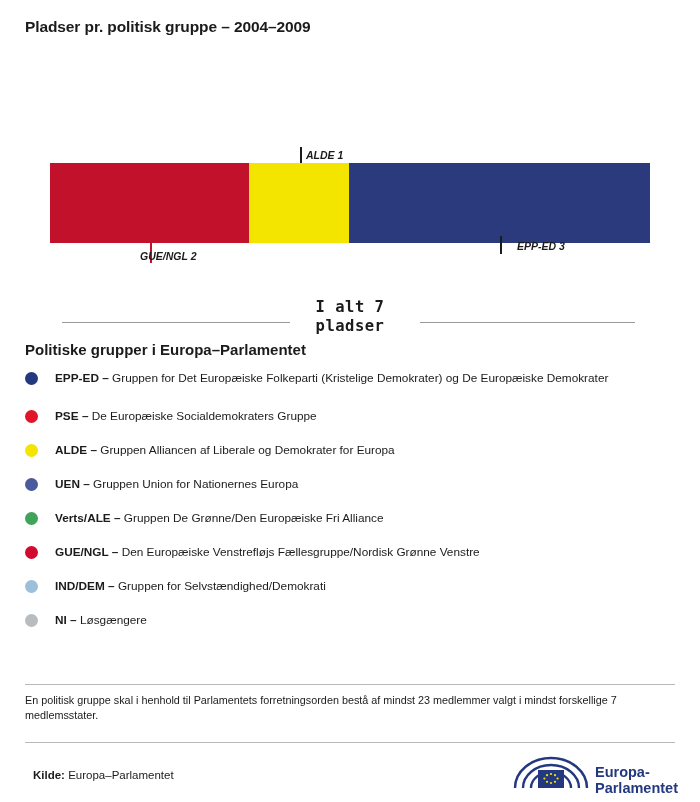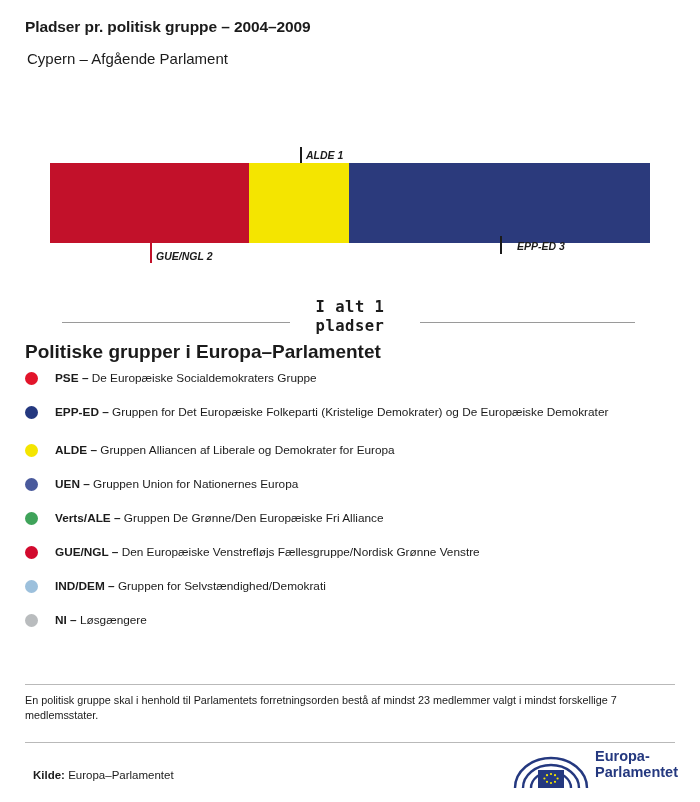--- a/index.html
+++ b/index.html
@@ -103,21 +103,21 @@
     line-height: 19px;
     color: #1b1b1b;
     letter-spacing: 0.5px;
   }
 
   
   .legend-title {
     position: absolute;
     left: 25px;
     top: 341px;
-    font-size: 19px;
+    font-size: 15px;
     font-weight: bold;
     color: #1b1b1b;
   }
   .legend {
     position: absolute;
     left: 25px;
     top: 370px;
     width: 650px;
   }
   .legend-item {
@@ -171,84 +171,83 @@
     color: #1b1b1b;
     padding-left: 8px;
   }
   .source b { font-weight: bold; }
 
   .logo {
     position: absolute;
     right: 22px;
     top: 748px;
     display: flex;
-    align-items: flex-start;
+    align-items: flex-end;
     gap: 4px;
   }
   .logo-text {
     font-size: 14.5px;
     font-weight: bold;
     line-height: 16px;
     color: #24387f;
   }
 </style>
 </head>
 <body>
 
 <div class="page">
 
   <div class="title">Pladser pr. politisk gruppe – 2004–2009</div>
-  <div class="subtitle">Cypern – Afgående Parlament</div>
 
   <div class="chart-area">
     <div class="bar-row">
       <div class="seg" style="width:199px;background:#c2112a;"></div>
       <div class="seg" style="width:100px;background:#f4e500;"></div>
       <div class="seg" style="width:301px;background:#2b3a7c;"></div>
     </div>
   </div>
 
   <div class="tick tick-dark" style="left:300px;top:147px;height:16px;background:#1b1b1b;"></div>
   <div class="callout" style="left:306px;top:149px;">
     <span class="grp">ALDE</span>
     <span class="num">1</span>
   </div>
 
   <div class="tick" style="left:150px;top:243px;height:20px;"></div>
-  <div class="callout" style="left:156px;top:250px;">
+  <div class="callout" style="left:140px;top:250px;">
     <span class="grp">GUE/NGL</span>
     <span class="num">2</span>
   </div>
 
   <div class="tick tick-dark" style="left:500px;top:236px;height:18px;"></div>
   <div class="callout" style="left:506px;top:240px;padding-left:11px;">
     <span class="grp">EPP-ED</span>
     <span class="num">3</span>
   </div>
 
   <div class="total-line left"></div>
   <div class="total-line right"></div>
   <div class="total-wrap">
-    <div class="total-text">I alt 1</div>
+    <div class="total-text">I alt 7</div>
     <div class="total-text">pladser</div>
   </div>
 
   <div class="legend-title">Politiske grupper i Europa–Parlamentet</div>
   <div class="legend">
-
-    <div class="legend-item">
-      <span class="dot" style="background:#e2142a;"></span>
-      <span class="abbr">PSE –</span>
-      <span class="desc">De Europæiske Socialdemokraters Gruppe</span>
-    </div>
 
     <div class="legend-item" style="min-height:38px;">
       <span class="dot" style="background:#24387f;"></span>
       <span class="abbr">EPP-ED –</span>
       <span class="desc">Gruppen for Det Europæiske Folkeparti (Kristelige Demokrater) og De Europæiske Demokrater</span>
+    </div>
+
+    <div class="legend-item">
+      <span class="dot" style="background:#e2142a;"></span>
+      <span class="abbr">PSE –</span>
+      <span class="desc">De Europæiske Socialdemokraters Gruppe</span>
     </div>
 
     <div class="legend-item">
       <span class="dot" style="background:#f4e500;"></span>
       <span class="abbr">ALDE –</span>
       <span class="desc">Gruppen Alliancen af Liberale og Demokrater for Europa</span>
     </div>
 
     <div class="legend-item">
       <span class="dot" style="background:#4a5a9c;"></span>

